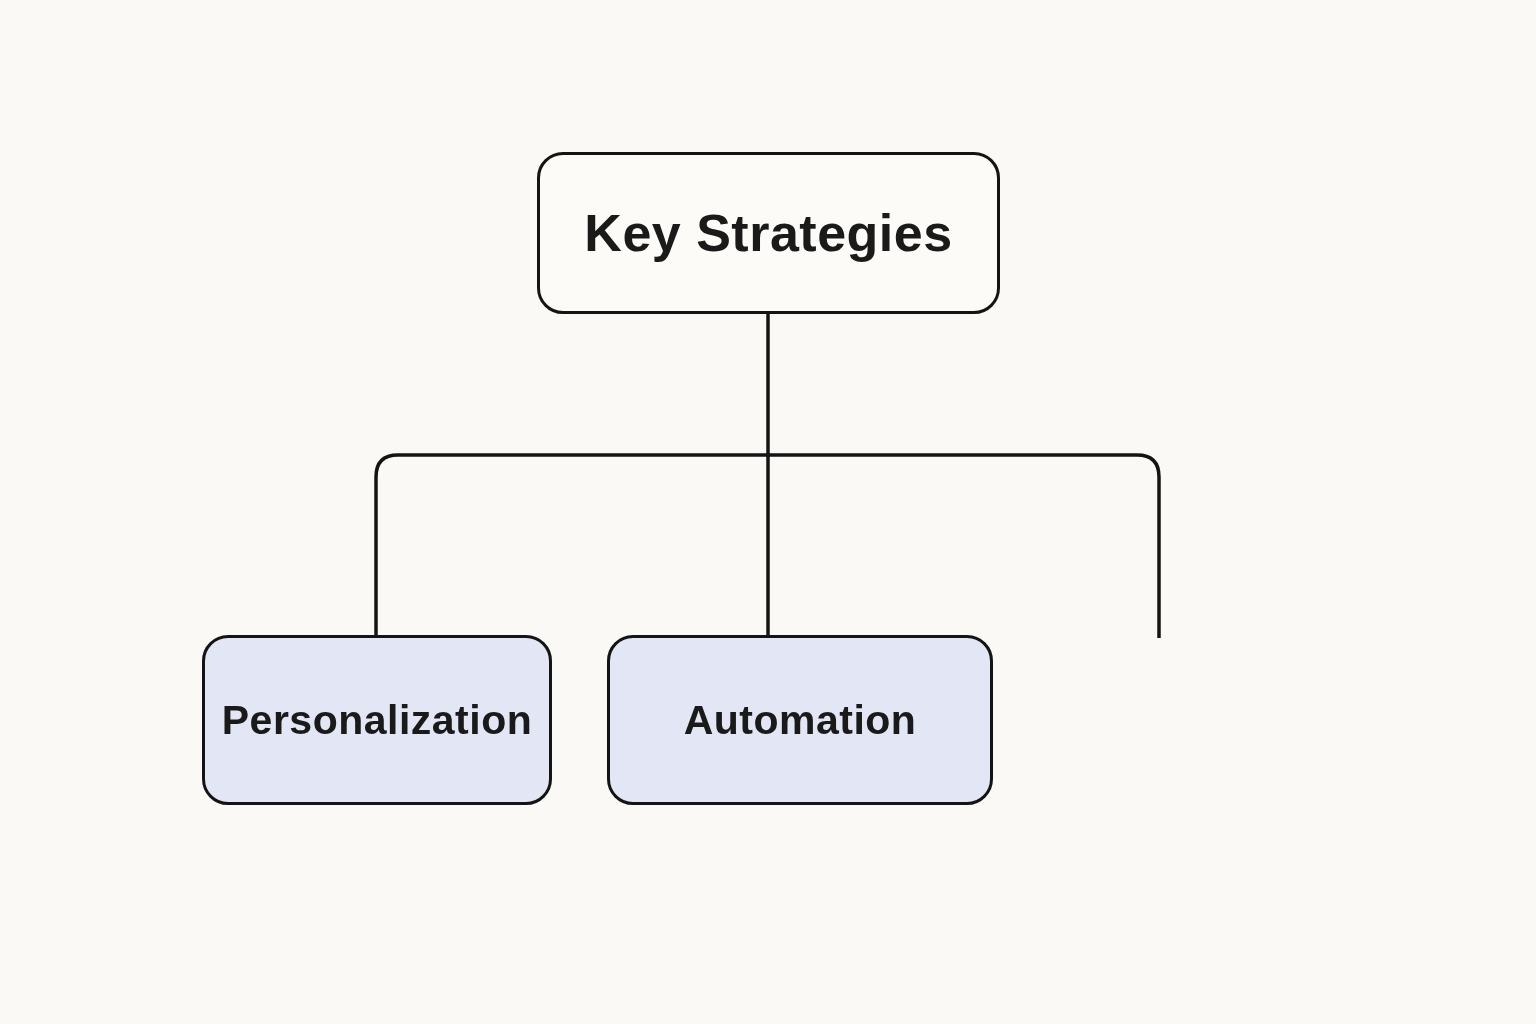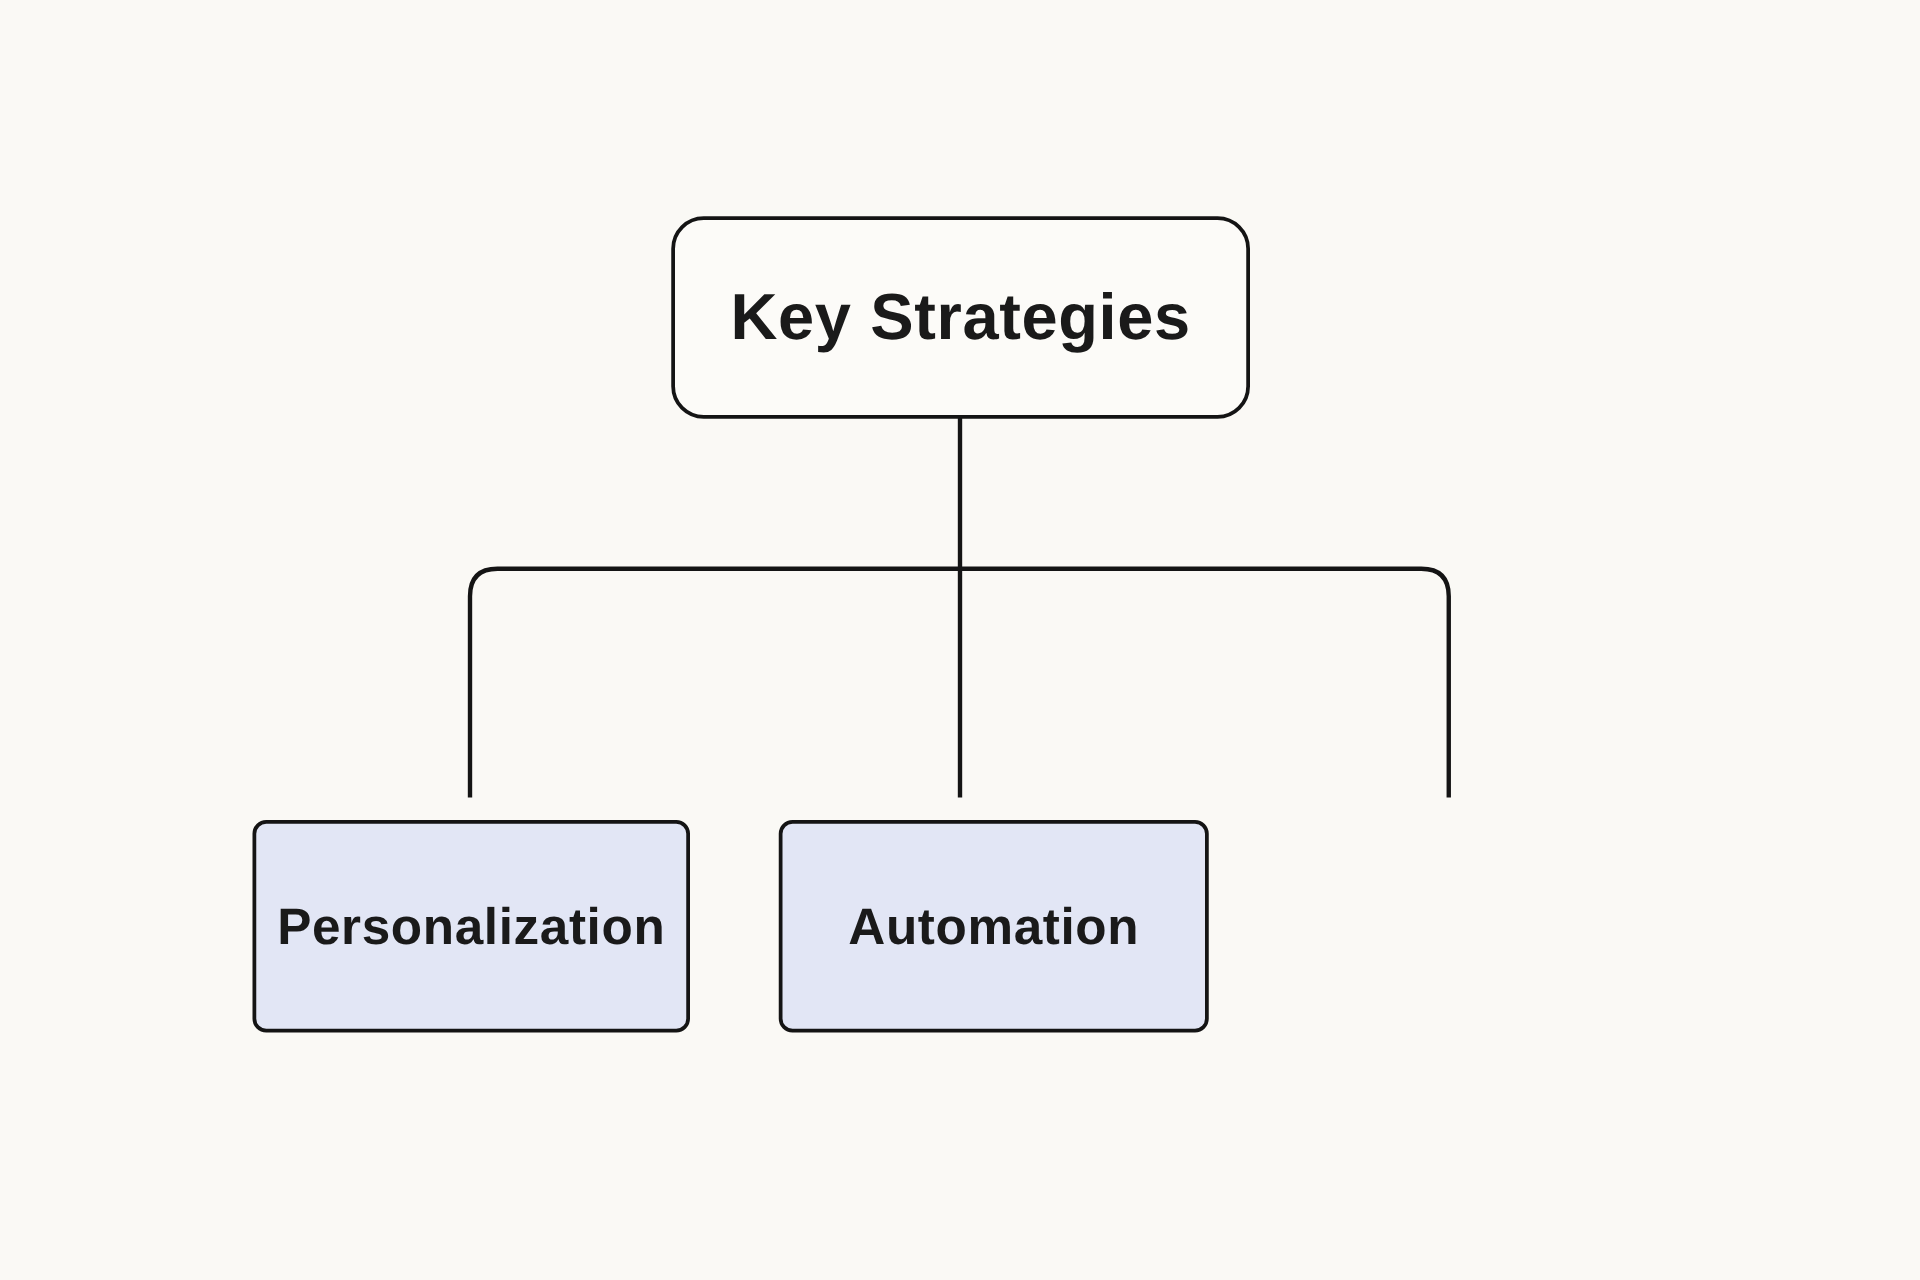--- a/index.html
+++ b/index.html
@@ -28,39 +28,38 @@
   .node {
     position: absolute;
     display: flex;
     align-items: center;
     justify-content: center;
     border: 3.5px solid var(--stroke);
     color: var(--text);
     font-weight: 700;
     text-align: left;
     letter-spacing: 0.5px;
-    margin-top: 21px;
   }
   .node-root {
     left: 537px; top: 152px;
     width: 463px; height: 162px;
     background: var(--root-fill);
     border-radius: 26px;
     border-width: 3px;
     font-size: 52px;
   }
   .node-child {
     top: 635px;
     height: 170px;
     background: var(--child-fill);
-    border-radius: 11px;
+    border-radius: 26px;
     font-size: 41px;
   }
   .node-child-0 { left: 202px; width: 350px; }
-  .node-child-1 { left: 623px; width: 344px; }
+  .node-child-1 { left: 607px; width: 386px; }
   .node-child-2 { left: 985px; width: 349px; }
 </style>
 </head>
 <body>
 
 <div class="canvas">
 
   <svg class="connectors" viewBox="0 0 1536 1024" xmlns="http://www.w3.org/2000/svg" aria-hidden="true">
 
     <path d="M 768 314 L 768 638" fill="none" stroke="#141414" stroke-width="3.5"></path>

